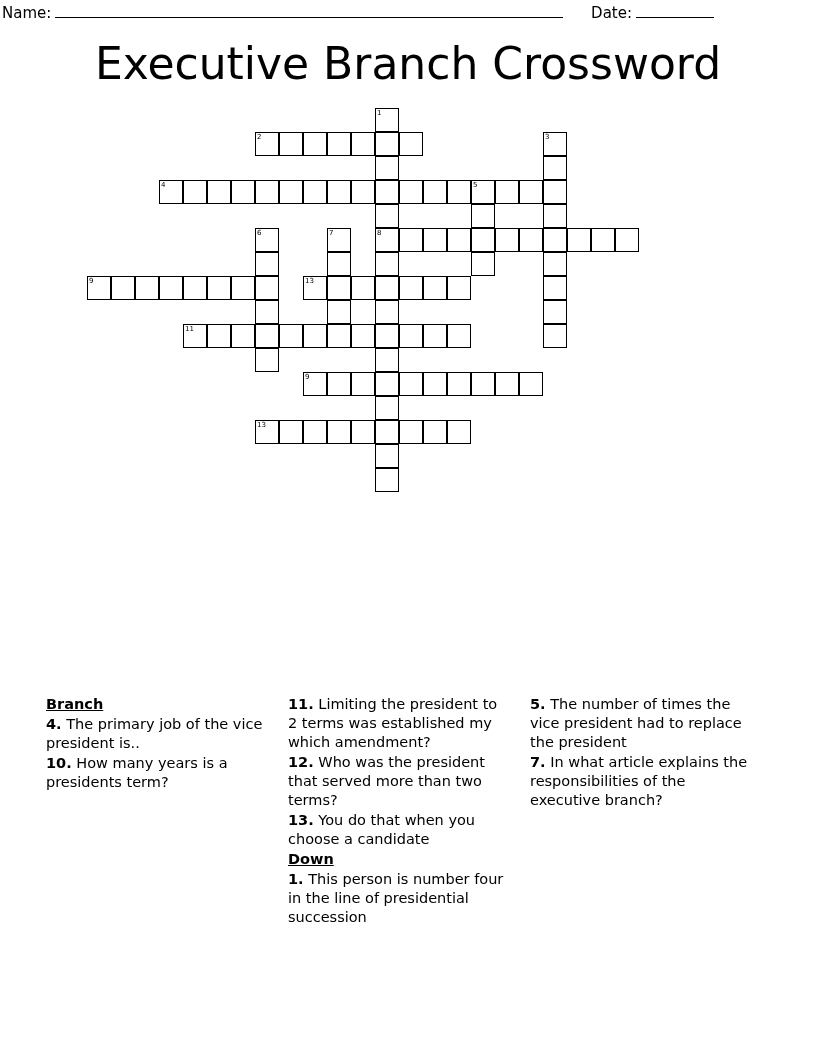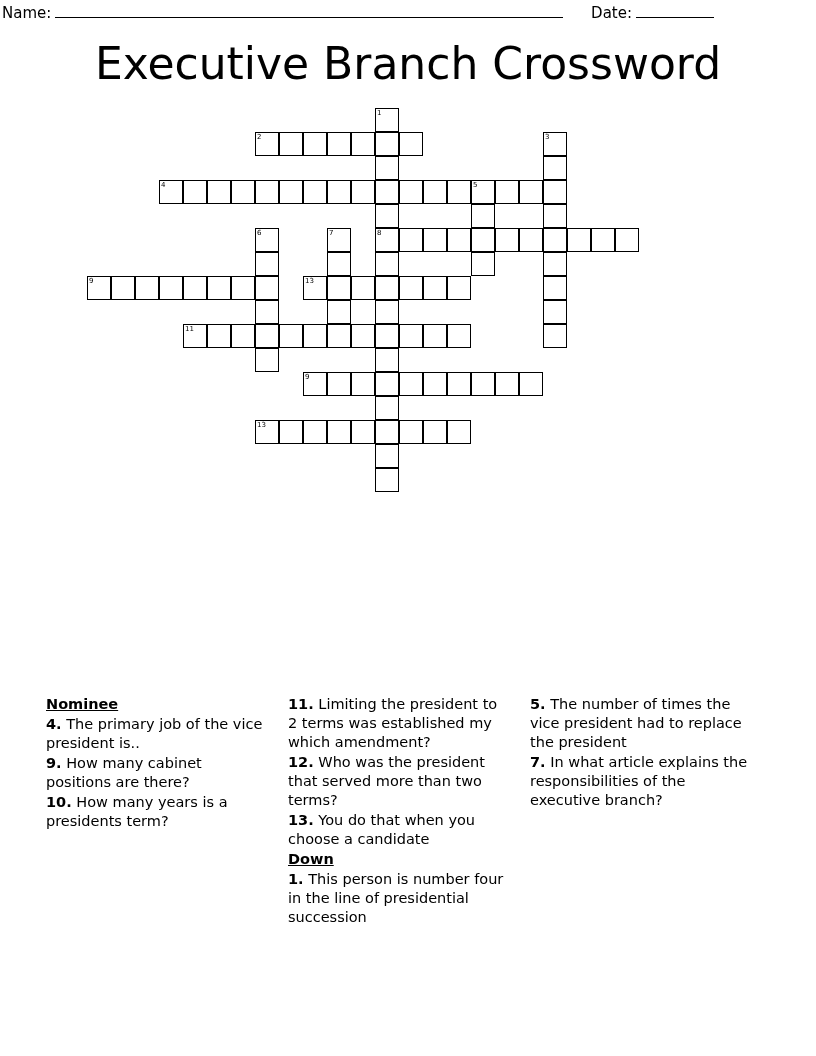--- a/index.html
+++ b/index.html
@@ -276,23 +276,22 @@
       <div class="cell" style="left: 336px; top: 312px;"></div>
       <div class="cell" style="left: 360px; top: 312px;"></div>
       <div class="cell" style="left: 384px; top: 312px;"></div>
       <div class="cell" style="left: 312px; top: 336px;"></div>
       <div class="cell" style="left: 312px; top: 360px;"></div>
     </div>
 </div>
 
 <div id="clues">
   <div class="clue-col" id="clue-col-1">
-      <span class="clue-heading">Nominee</span>
+      <span class="clue-heading">Branch</span>
       <div class="clue"><b>4.</b><span> The primary job of the vice president is..</span></div>
-      <div class="clue"><b>9.</b><span> How many cabinet positions are there?</span></div>
       <div class="clue"><b>10.</b><span> How many years is a presidents term?</span></div>
     </div>
   <div class="clue-col" id="clue-col-2">
       <div class="clue"><b>11.</b><span> Limiting the president to 2 terms was established my which amendment?</span></div>
       <div class="clue"><b>12.</b><span> Who was the president that served more than two terms?</span></div>
       <div class="clue"><b>13.</b><span> You do that when you choose a candidate</span></div>
       <span class="clue-heading">Down</span>
       <div class="clue"><b>1.</b><span> This person is number four in the line of presidential succession</span></div>
     </div>
   <div class="clue-col" id="clue-col-3">

